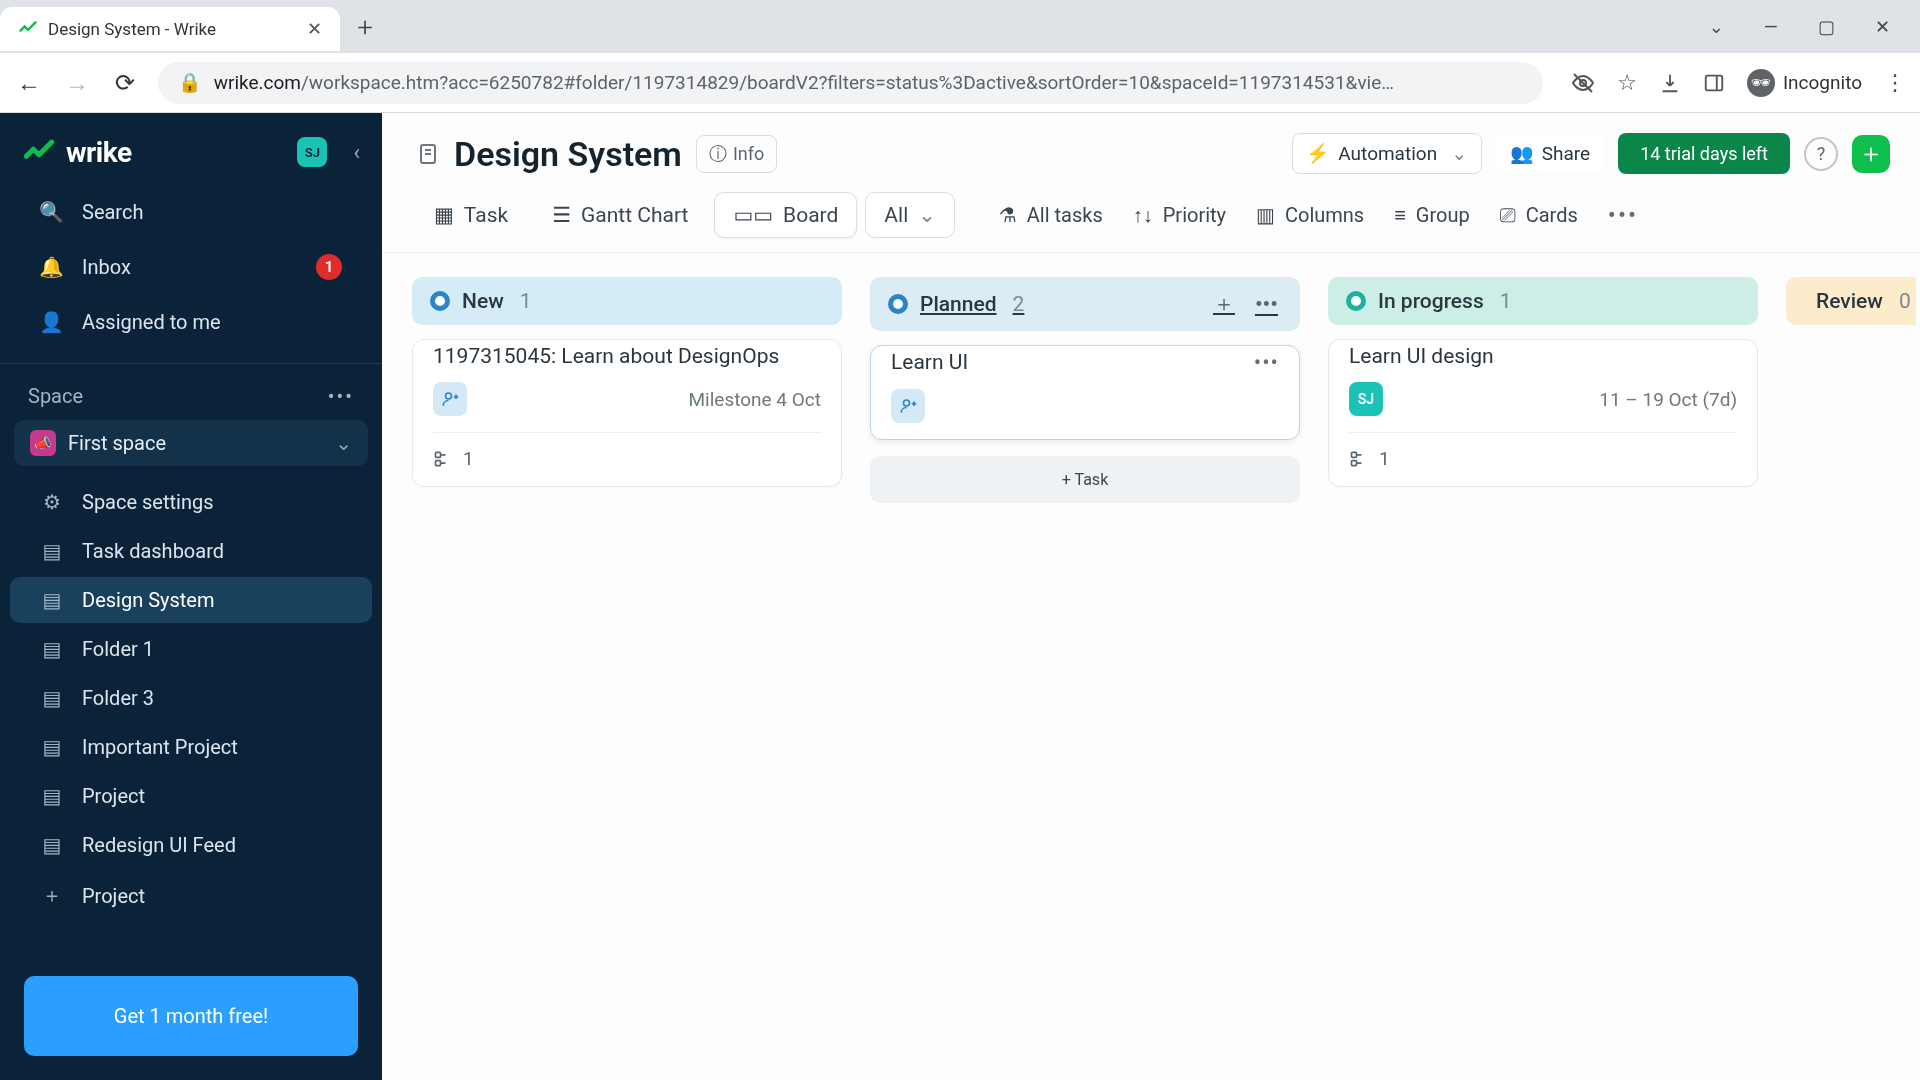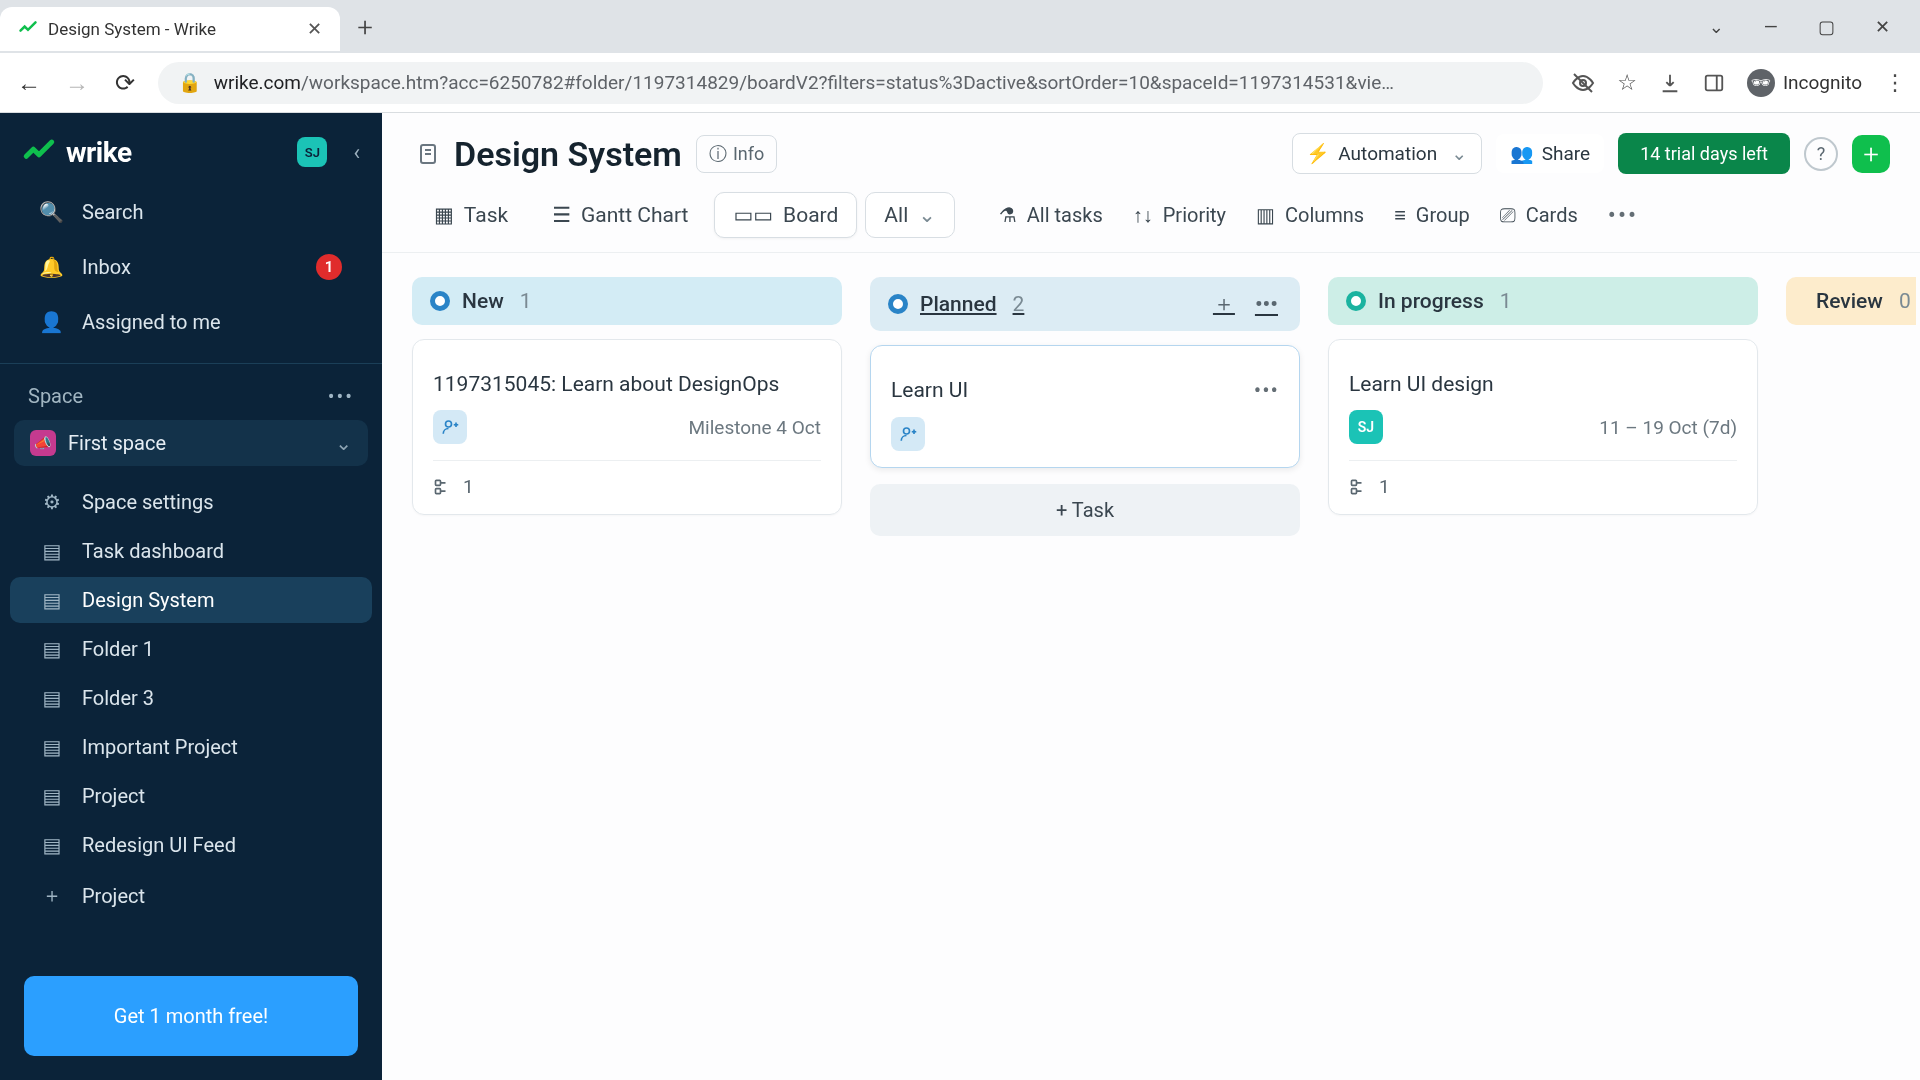--- a/index.html
+++ b/index.html
@@ -64,30 +64,30 @@
   .col { width: 430px; flex-shrink: 0; }
   .col-head { border-radius: 10px; padding: 12px 18px; display: flex; align-items: center; gap: 12px; font-size: 21px; font-weight: 500; color: #2a3640; }
   .col-head .cnt { color: #7a8a93; font-weight: 400; margin-left: 4px; }
   .col-head .status-dot { width: 20px; height: 20px; border-radius: 50%; border: 5px solid; background: #fff; }
   .ch-new { background: #d3ecf5; } .ch-new .status-dot { border-color: #2a84c7; }
   .ch-plan { background: #dcecf4; text-decoration: underline; } .ch-plan .status-dot { border-color: #2a84c7; }
   .ch-prog { background: #cdeee7; } .ch-prog .status-dot { border-color: #1bb3a0; }
   .ch-rev { background: #fdeccc; } .ch-rev .status-dot { border: none; background: #f2b532; }
   .col-head .spacer { flex: 1; }
   .col-head .plus, .col-head .menu { color: #5a6770; font-size: 22px; cursor: pointer; padding: 0 4px; }
-  .card { background: #fff; border: 1px solid #e3e8ec; border-radius: 12px; margin-top: 14px; padding: 32px 20px 16px 20px; box-shadow: 0 1px 2px rgba(0,0,0,0.03); }
+  .card { background: #fff; border: 1px solid #e3e8ec; border-radius: 12px; margin-top: 14px; padding: 4px 20px 16px 20px; box-shadow: 0 1px 2px rgba(0,0,0,0.03); }
   .card.hover { border-color: #b5d6ef; box-shadow: 0 2px 6px rgba(0,0,0,0.08); }
   .card-title { font-size: 21px; color: #2a3640; margin-bottom: 14px; display: flex; align-items: flex-start; }
   .card-title .menu { margin-left: auto; font-size: 22px; color: #646e75; cursor: pointer; letter-spacing: 1px; }
   .add-assignee { width: 34px; height: 34px; border-radius: 8px; background: #d4e9f6; display: flex; align-items: center; justify-content: center; color: #2a84c7; font-size: 16px; cursor: pointer; }
   .card-row { display: flex; align-items: center; gap: 28px; }
   .card-meta { margin-left: auto; color: #6c7880; font-size: 19px; }
   .subtask-row { border-top: 1px solid #eceff1; margin-top: 16px; padding-top: 14px; display: flex; align-items: center; gap: 10px; color: #5a6770; font-size: 19px; }
   .avatar { width: 34px; height: 34px; border-radius: 8px; background: #1bc3b6; color: #fff; font-size: 14px; font-weight: 600; display: flex; align-items: center; justify-content: center; }
-  .add-task-btn { margin-top: 16px; background: #eef2f5; border-radius: 10px; text-align: center; padding: 14px; font-size: 20px; color: #3b4750; cursor: pointer; }
+  .add-task-btn { margin-top: 16px; background: #eef2f5; border-radius: 10px; text-align: center; padding: 14px; font-size: 16px; color: #3b4750; cursor: pointer; }
   .col.review { width: 130px; }
   .col.review .col-head { border-radius: 10px 0 0 10px; padding-right: 6px; }
   svg { display: block; }
 </style>
 </head>
 <body>
 
 <div class="browser-top">
   <div class="tab">
     <span class="favicon">

